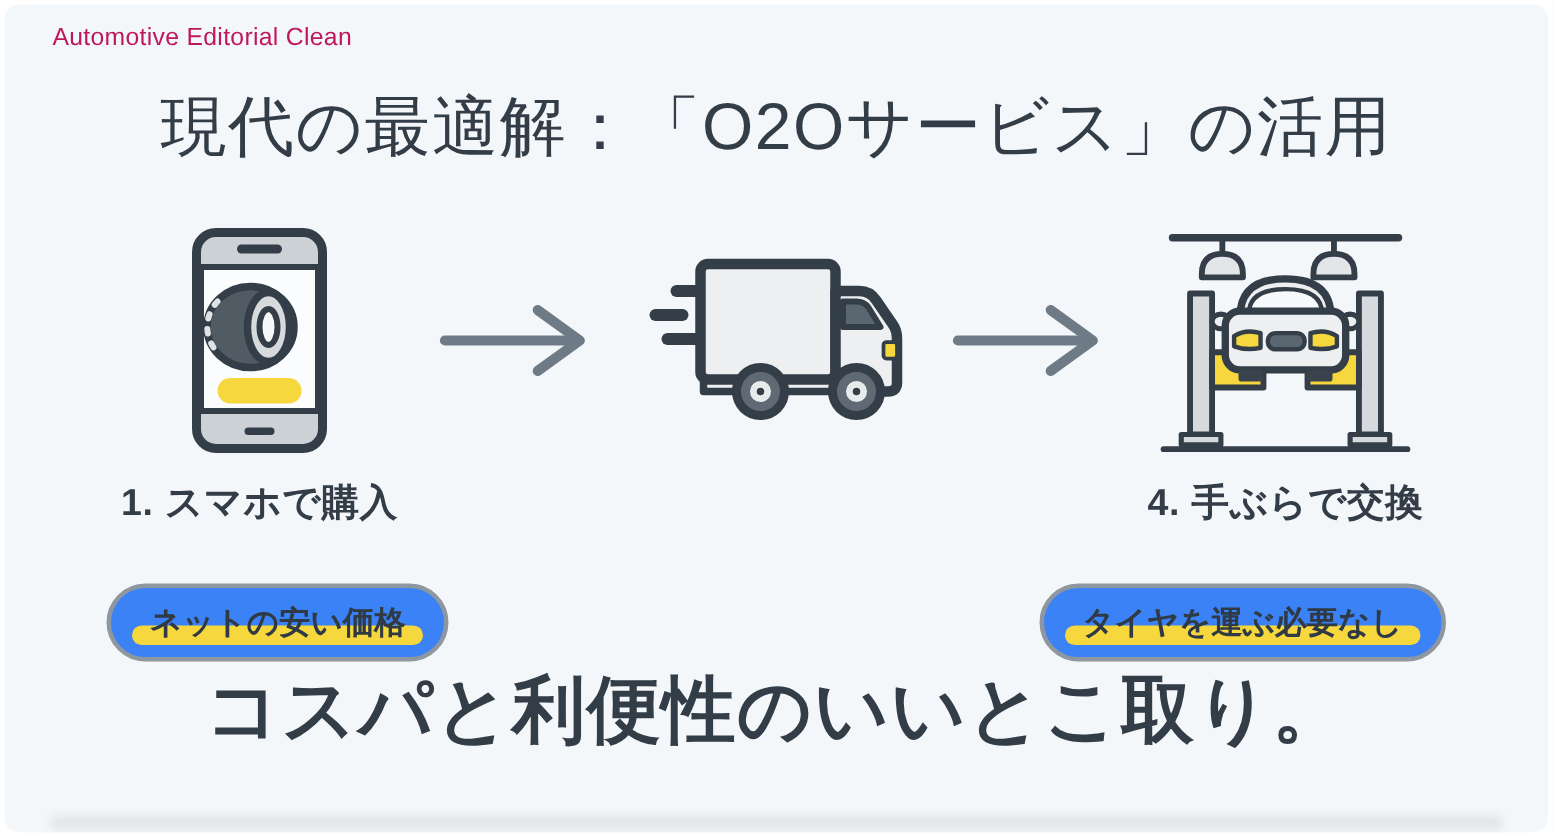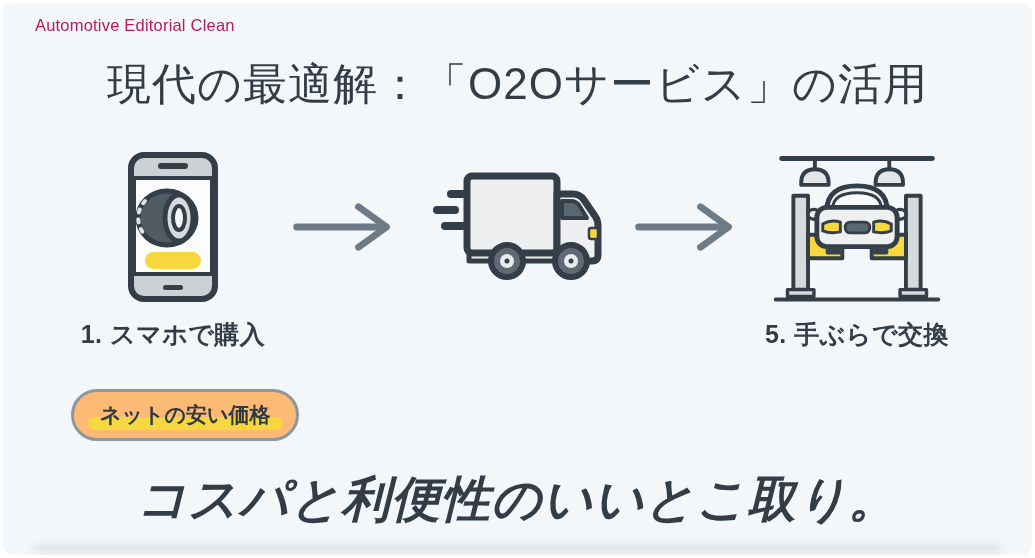--- a/index.html
+++ b/index.html
@@ -36,37 +36,36 @@
     margin-top:10px; font-size:25px; font-weight:800; color:#333d47;
     white-space:nowrap; letter-spacing:.5px;
   }
   .arrow-box { width:112px; height:162px; display:flex; align-items:center; justify-content:center; }
   .pills-row {
     margin-top:38px;
     display:flex; justify-content:space-between;
     padding:0 68px;
   }
   .pill {
-    background:#fdba74;
+    background:#3b82f6;
     border:3px solid #8e979f;
     border-radius:999px;
     padding:9px 26px;
     font-size:21px; font-weight:800; color:#2f3a44;
     white-space:nowrap;
   }
   .hl { position:relative; z-index:0; display:inline-block; }
   .hl::before {
     content:""; position:absolute; left:-12px; right:-12px; bottom:-1px; height:48%;
     background:#f7d73e; border-radius:10px; z-index:-1;
   }
   .conclusion {
-    margin-top:26px; text-align:center;
+    text-align:center;
     font-size:49px; font-weight:800; color:#333d47; letter-spacing:1px;
     white-space:nowrap;
-    font-style:italic;
   }
   .smudge {
     position:absolute; left:30px; right:30px; bottom:2px; height:9px;
     background:#aab4bc; opacity:.25; filter:blur(3px); border-radius:5px;
   }
   svg .ln { stroke:#343e48; stroke-linecap:round; stroke-linejoin:round; }
 </style>
 </head>
 <body>
 
@@ -166,28 +165,31 @@
             <ellipse cx="139" cy="67" rx="6" ry="5" fill="#edeff0" class="ln" stroke-width="3.5"></ellipse>
             <rect x="54" y="60" width="82" height="40" rx="10" fill="#edeff0" class="ln" stroke-width="5"></rect>
             <path d="M60,77 Q68,72 78,75 L78,85 Q68,87 60,84 Z" fill="#f7d73e" class="ln" stroke-width="3"></path>
             <path d="M130,77 Q122,72 112,75 L112,85 Q122,87 130,84 Z" fill="#f7d73e" class="ln" stroke-width="3"></path>
             <rect x="83" y="75" width="25" height="11" rx="5" fill="#5b6770" class="ln" stroke-width="3"></rect>
             <rect x="63" y="100" width="17" height="8" rx="2" fill="#39434d"></rect>
             <rect x="110" y="100" width="17" height="8" rx="2" fill="#39434d"></rect>
           </g>
         </svg>
       </div>
-      <div class="step-label">5. 手ぶらで交換</div>
+      <div class="step-label">4. 手ぶらで交換</div>
     </div>
 
   </div>
 
   <div class="pills-row">
     <div class="pill">
       <span class="hl">ネットの安い価格</span>
+    </div>
+    <div class="pill">
+      <span class="hl">タイヤを運ぶ必要なし</span>
     </div>
   </div>
 
   <div class="conclusion">コスパと利便性のいいとこ取り。</div>
 
   <div class="smudge"></div>
 
 </div>
 
 </body></html>

